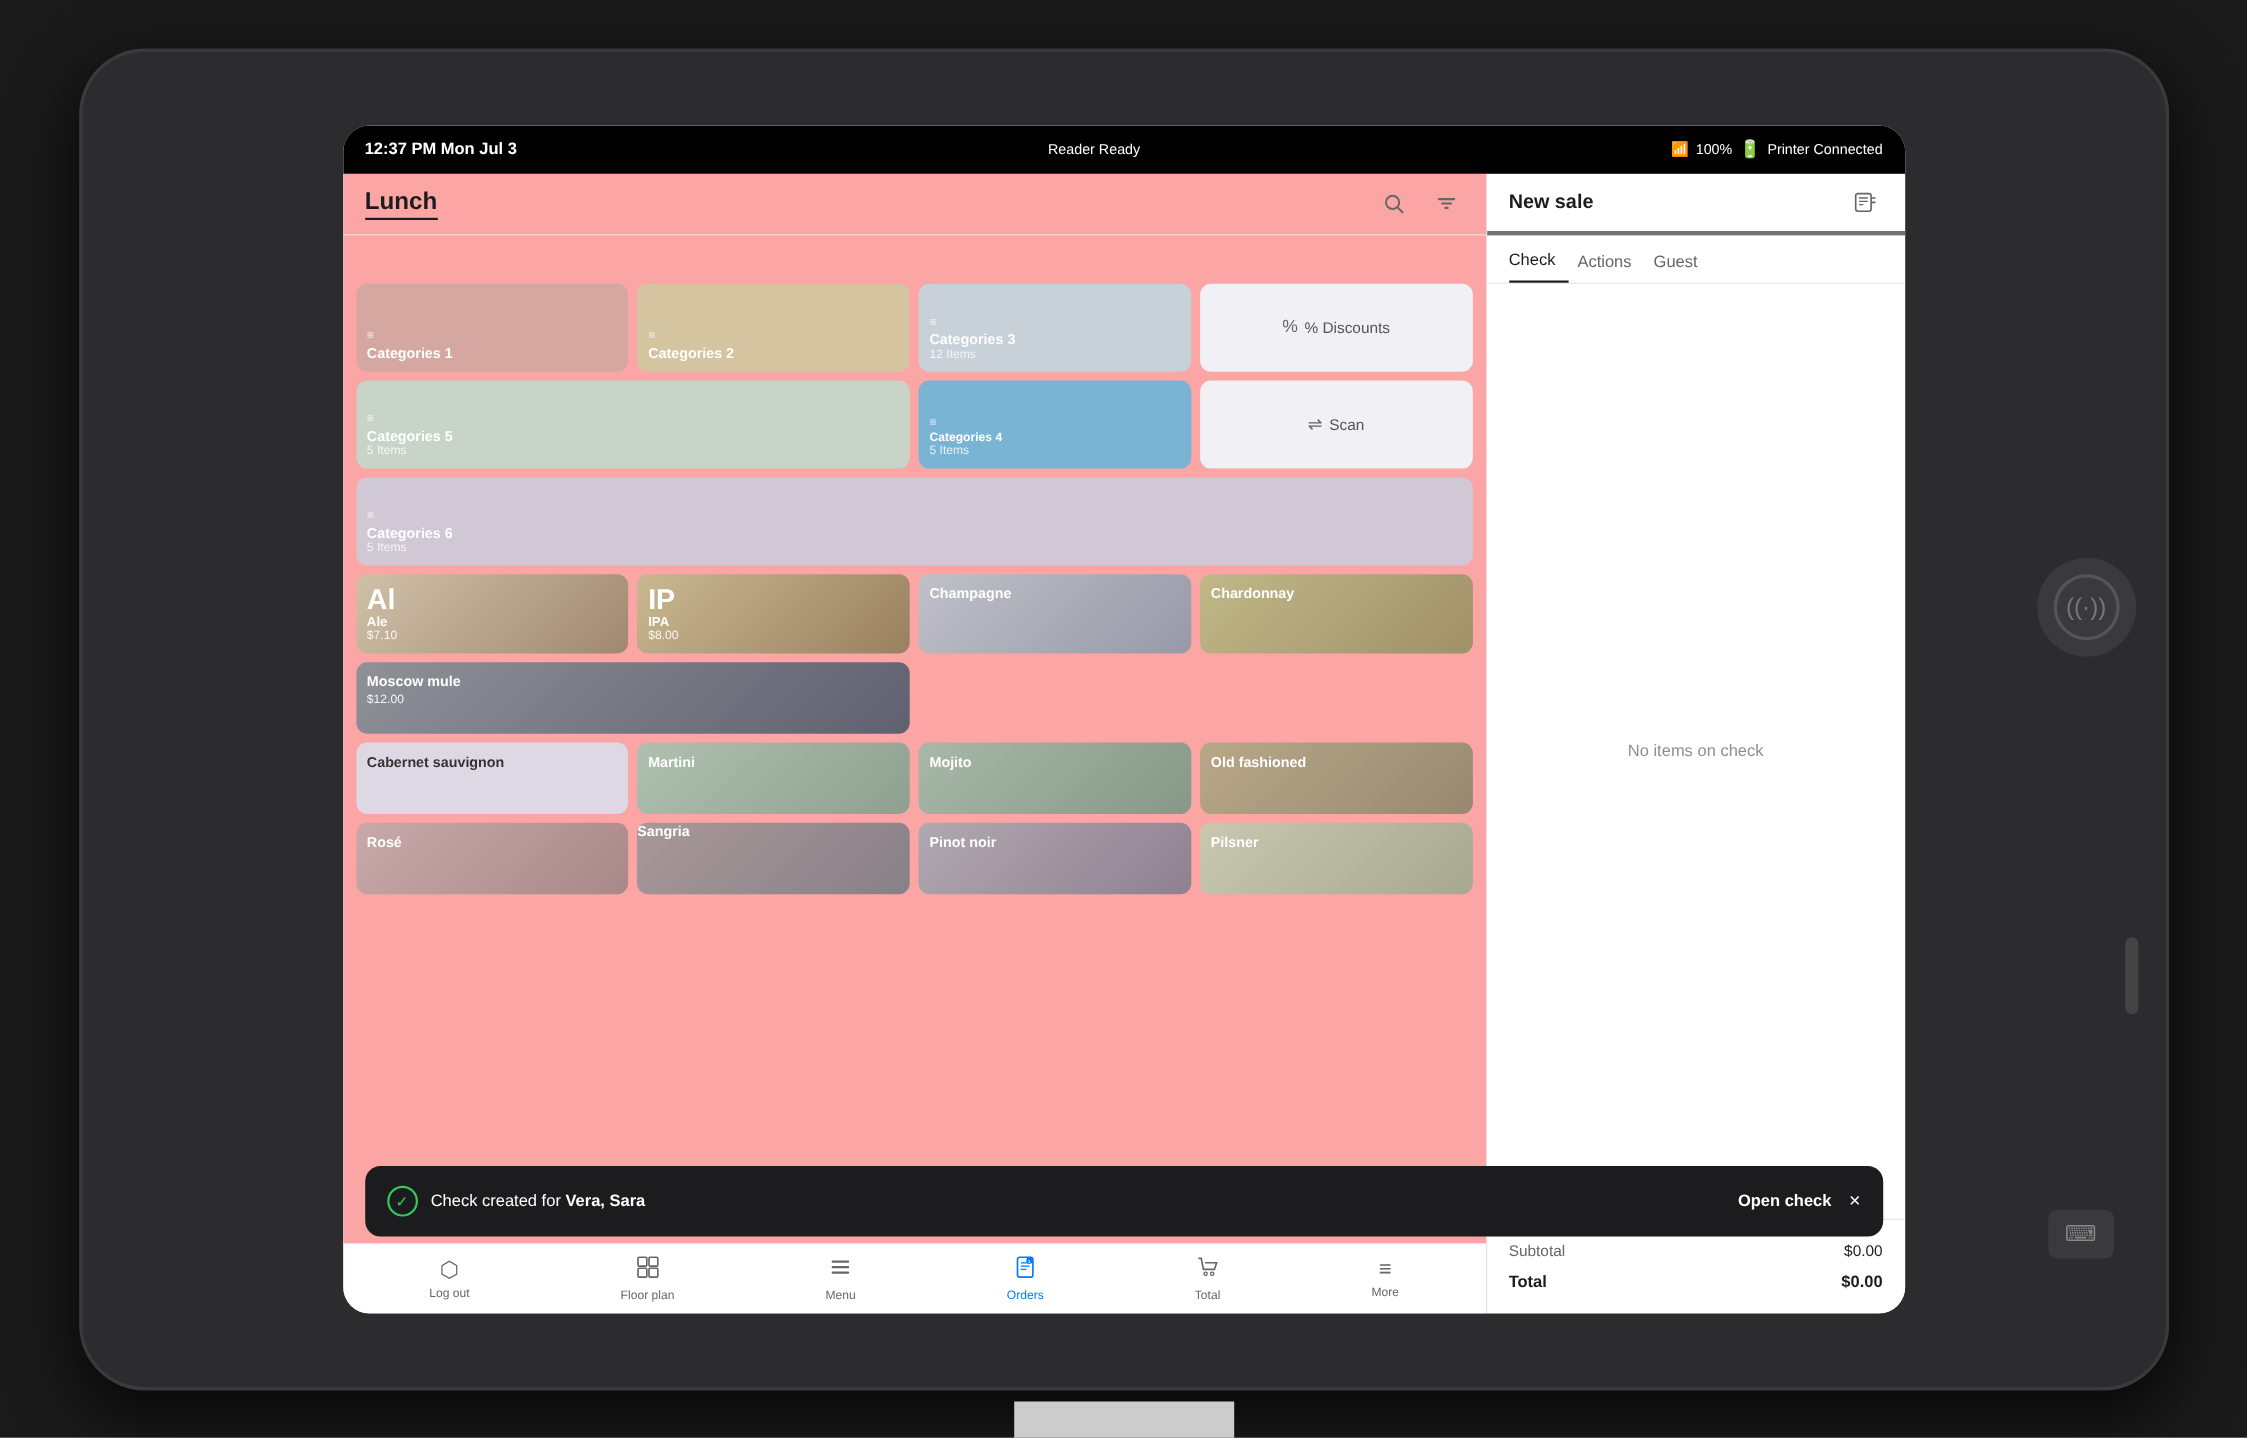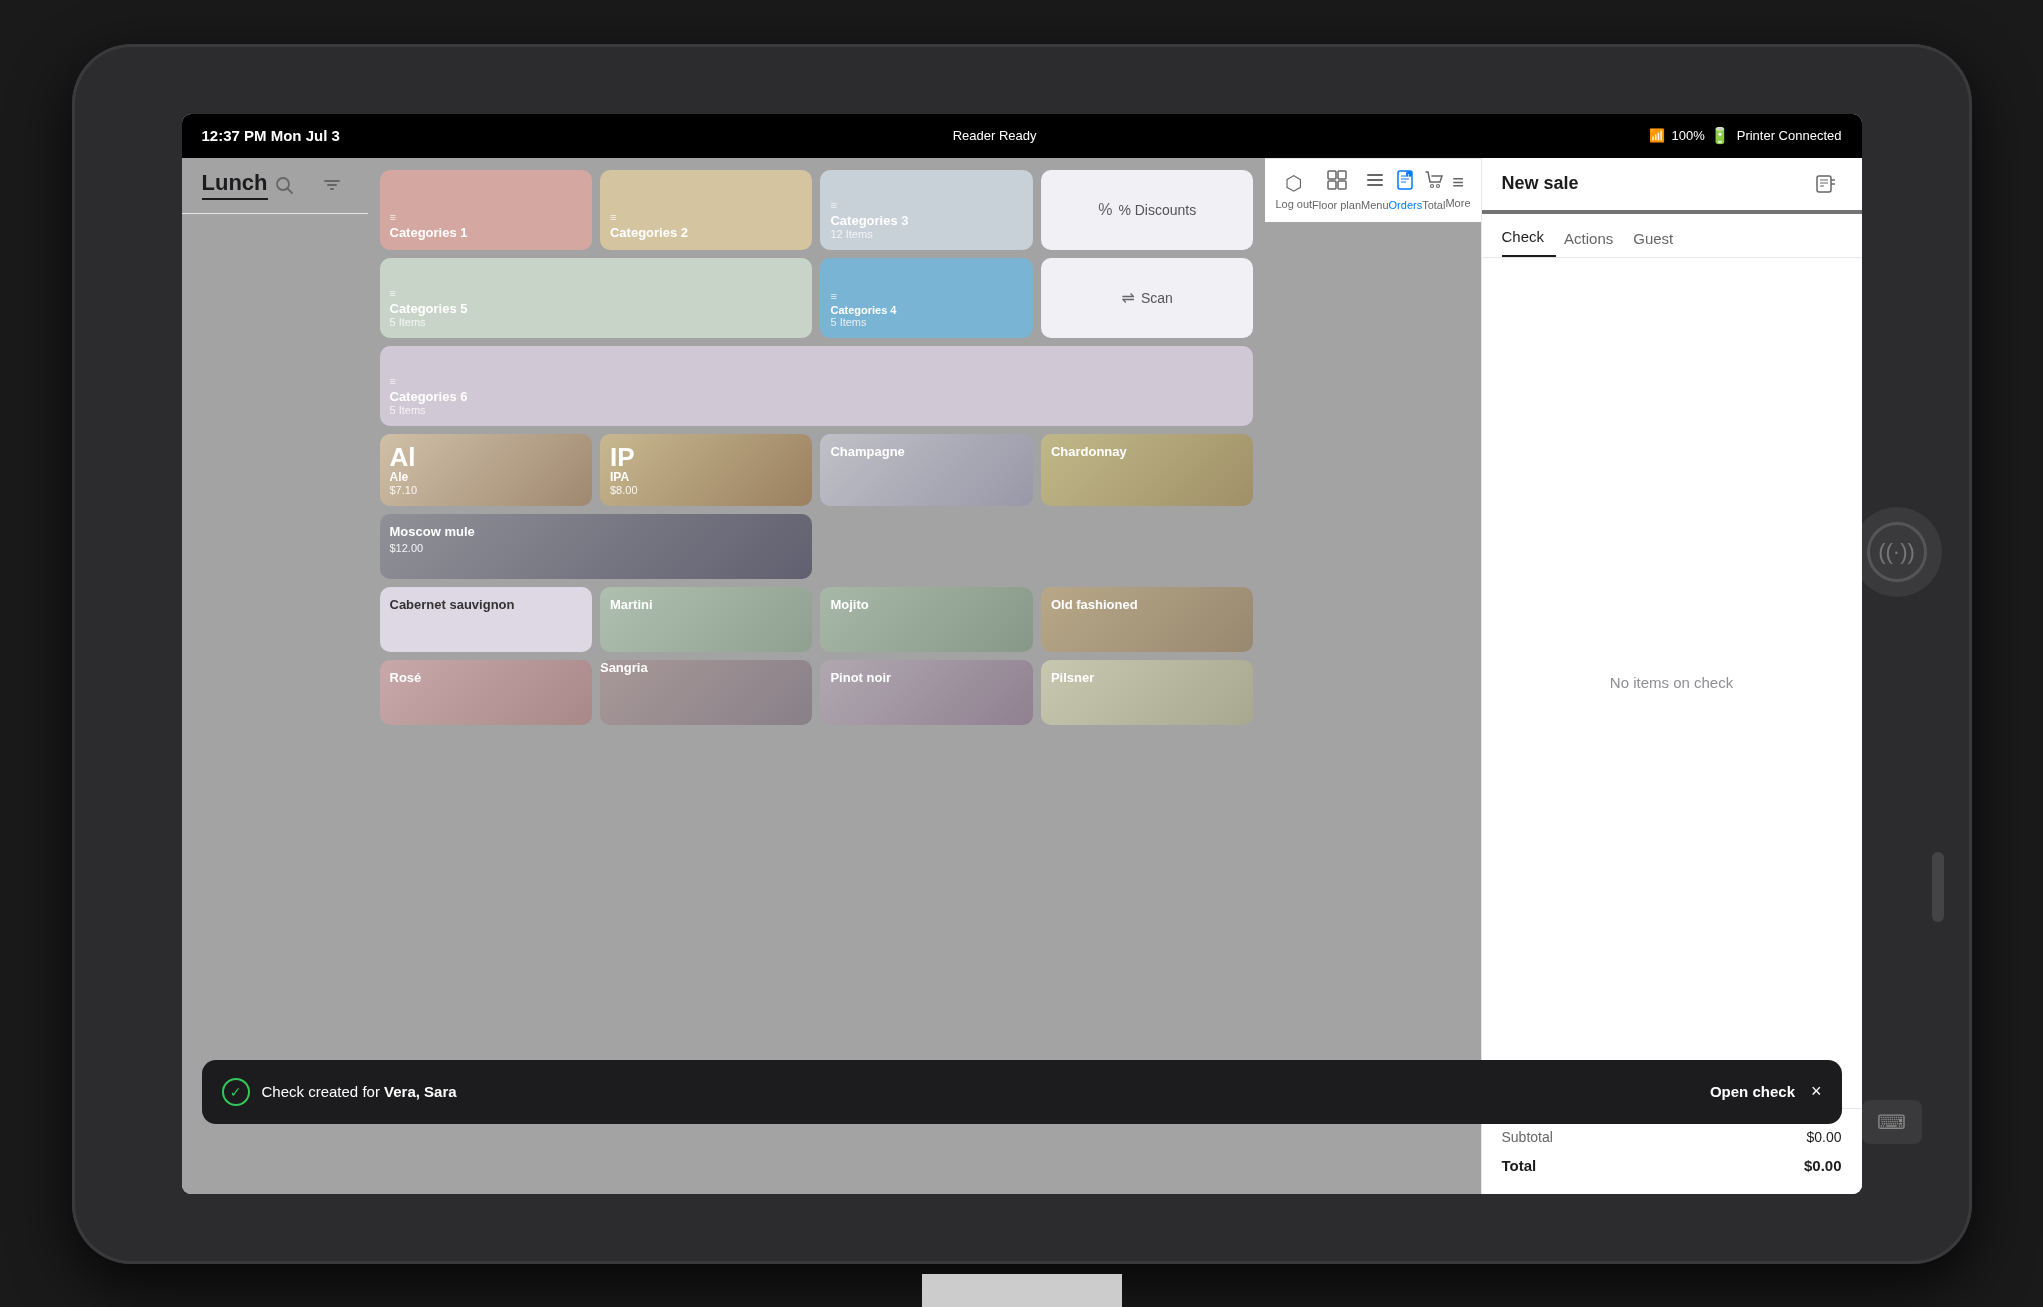--- a/index.html
+++ b/index.html
@@ -19,24 +19,24 @@
       background: #2c2c2e;
       border-radius: 60px;
       display: flex;
       align-items: center;
       justify-content: center;
       position: relative;
       box-shadow: inset 0 0 0 3px #3a3a3c, 0 20px 60px rgba(0,0,0,0.8);
     }
 
     .device-screen {
-      width: 1680px;
+      width: 1420px;
       height: 1080px;
       background: #f2f2f7;
-      border-radius: 9px;
+      border-radius: 24px;
       overflow: hidden;
       position: relative;
       display: flex;
       flex-direction: column;
     }
 
     
     .status-bar {
       height: 44px;
       background: #000;
@@ -68,23 +68,24 @@
       flex: 1;
       display: flex;
       overflow: hidden;
       position: relative;
     }
 
     
     .left-panel {
       flex: 1;
       display: flex;
-      flex-direction: row;
-      background: #a3a3a3;
+      flex-direction: column;
+      background: #fca5a5;
       border-right: 1px solid #e5e5ea;
+      gap: 32px;
     }
 
     .left-header {
       height: 56px;
       display: flex;
       align-items: center;
       justify-content: space-between;
       padding: 0 20px;
       border-bottom: 1px solid #e5e5ea;
     }

